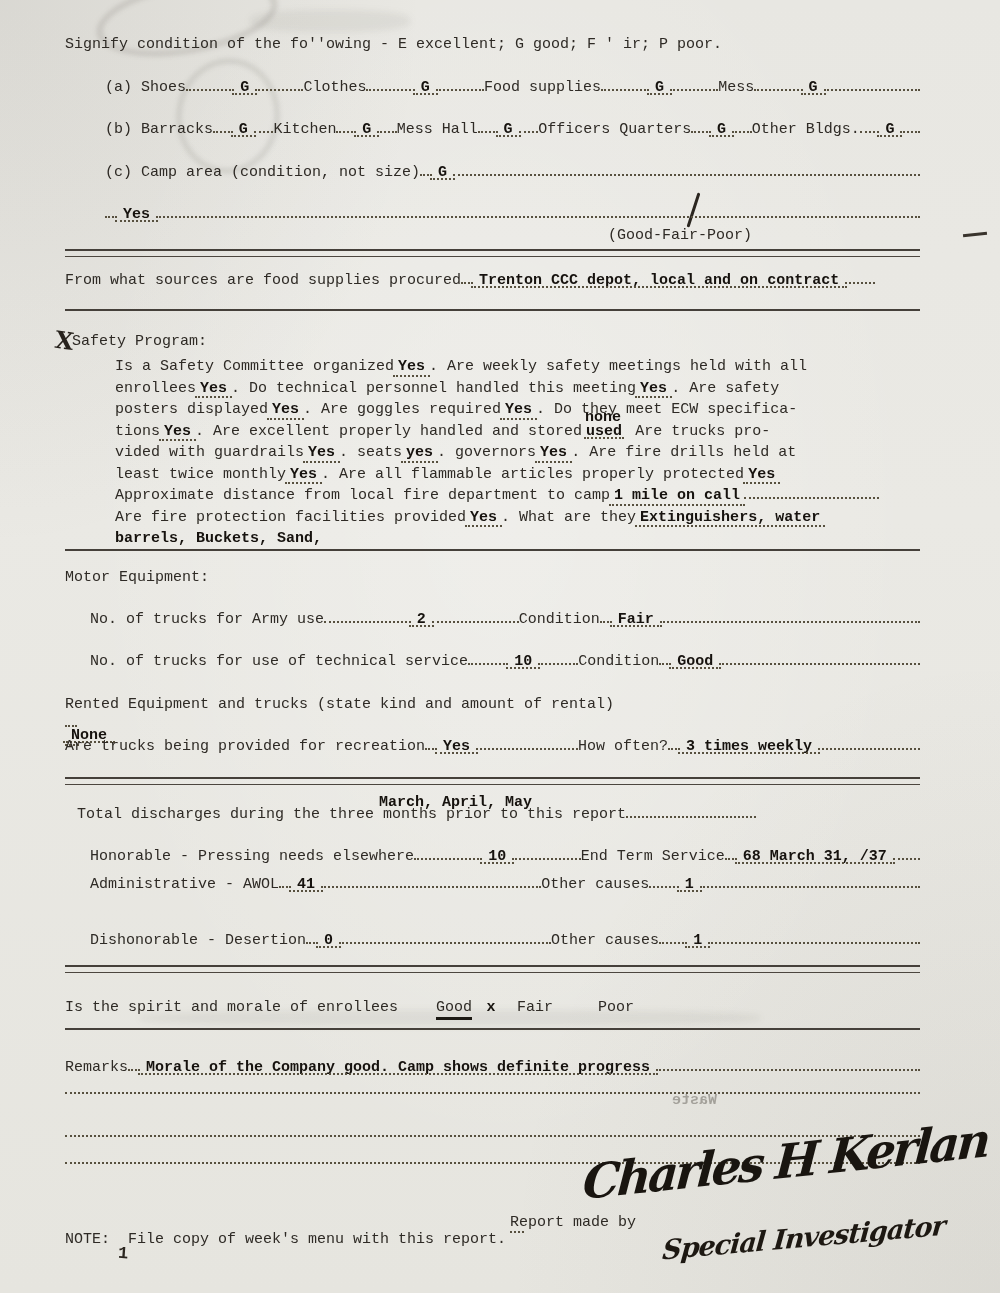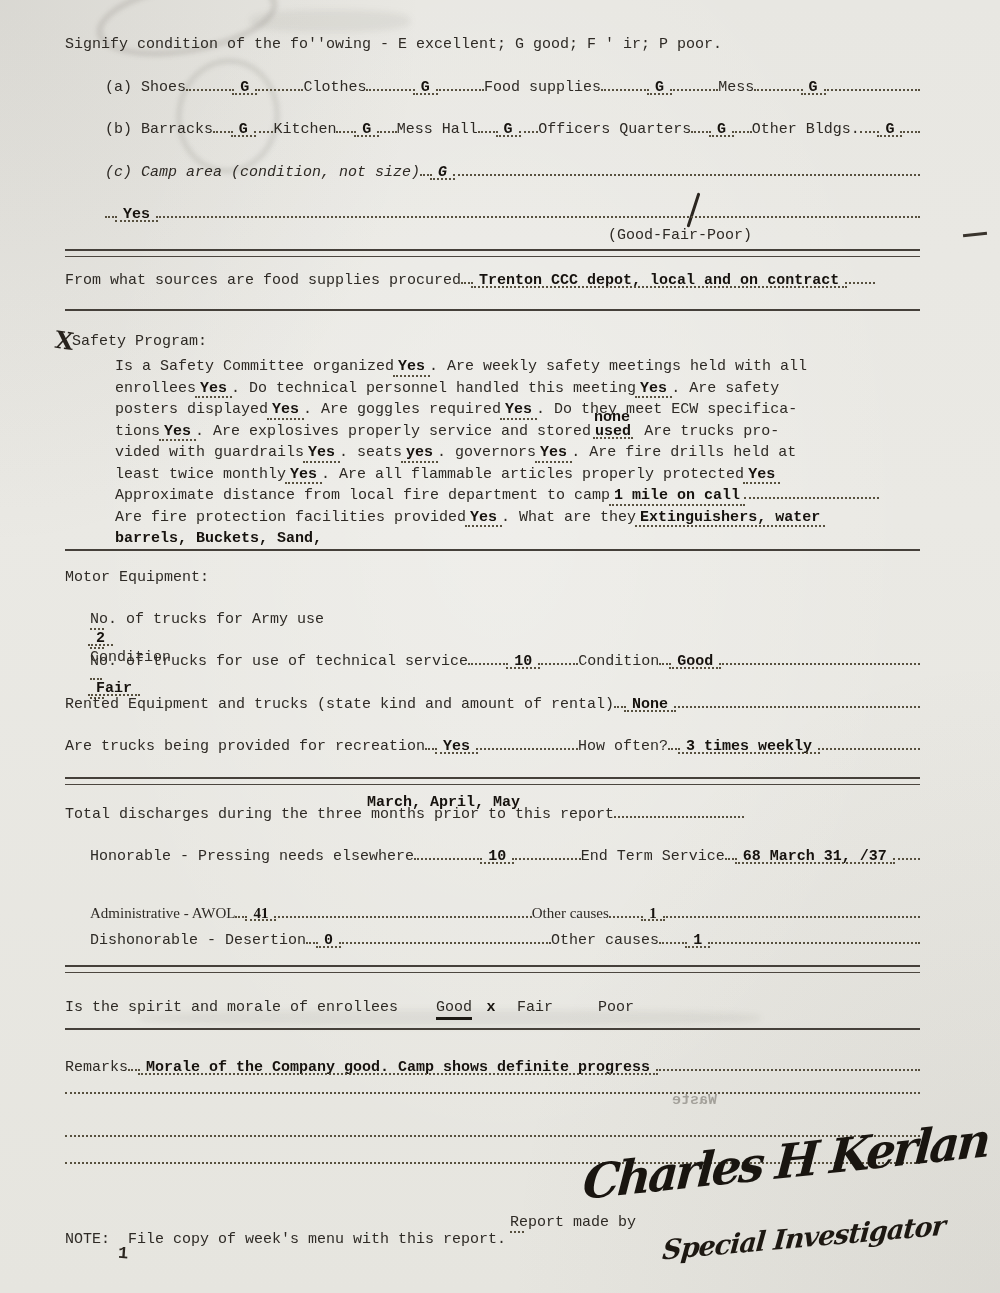--- a/index.html
+++ b/index.html
@@ -83,21 +83,21 @@
   <div class="abs t" style="top:36px;">Signify condition of the fo''owing - E excellent; G good; F ' ir; P poor.</div>
 
   <div class="abs row" style="top:79px;left:105px;">
     <span class="lbl">(a) Shoes</span><span class="ld f1"></span><span class="ans">G</span><span class="ld f1"></span><span class="lbl">Clothes</span><span class="ld f1"></span><span class="ans">G</span><span class="ld f1"></span><span class="lbl">Food supplies</span><span class="ld f1"></span><span class="ans">G</span><span class="ld f1"></span><span class="lbl">Mess</span><span class="ld f1"></span><span class="ans">G</span><span class="ld f2"></span>
   </div>
 
   <div class="abs row" style="top:121px;left:105px;">
     <span class="lbl">(b) Barracks</span><span class="ld f04"></span><span class="ans">G</span><span class="ld f04"></span><span class="lbl">Kitchen</span><span class="ld f04"></span><span class="ans">G</span><span class="ld f04"></span><span class="lbl">Mess Hall</span><span class="ld f04"></span><span class="ans">G</span><span class="ld f04"></span><span class="lbl">Officers Quarters</span><span class="ld f04"></span><span class="ans">G</span><span class="ld f04"></span><span class="lbl">Other Bldgs.</span><span class="ld f04"></span><span class="ans">G</span><span class="ld f04"></span>
   </div>
 
-  <div class="abs row" style="top:164px;left:105px;font-style:italic;">
+  <div class="abs row" style="top:164px;left:105px;">
     <span class="lbl">(c) Camp area (condition, not size)</span><span class="ld fxs"></span><span class="ans">G</span><span class="ld f3"></span>
   </div>
 
   <div class="abs row" style="top:206px;left:105px;">
     <span class="ld fxs"></span><span class="ans">Yes</span><span class="ld f3"></span>
   </div>
   <div class="abs t" style="top:227px;left:608px;">(Good-Fair-Poor)</div>
 
   <div class="abs hr2" style="top:249px;"></div>
 
@@ -107,59 +107,59 @@
 
   <div class="abs hr1" style="top:309px;"></div>
 
   <span class="xmark" style="position:absolute;left:55px;top:326px;">X</span>
   <div class="abs t" style="top:333px;left:72px;">Safety Program:</div>
 
   <div class="abs" style="top:356px;left:115px;">
     <div class="sline"><span class="t">Is a Safety Committee organized</span><span class="a">Yes</span><span class="t">. Are weekly safety meetings held with all</span></div>
     <div class="sline"><span class="t">enrollees</span><span class="a">Yes</span><span class="t">. Do technical personnel handled this meeting</span><span class="a">Yes</span><span class="t">. Are safety</span></div>
     <div class="sline"><span class="t">posters displayed</span><span class="a">Yes</span><span class="t">. Are goggles required</span><span class="a">Yes</span><span class="t">. Do they meet ECW specifica-</span></div>
-    <div class="sline"><span class="t">tions</span><span class="a">Yes</span><span class="t">. Are explosives properly service and stored</span><span class="stack"><span class="stack-top">none</span><span class="stack-bot">used</span></span><span class="t"> Are trucks pro-</span></div>
+    <div class="sline"><span class="t">tions</span><span class="a">Yes</span><span class="t">. Are excellent properly handled and stored</span><span class="stack"><span class="stack-top">none</span><span class="stack-bot">used</span></span><span class="t"> Are trucks pro-</span></div>
     <div class="sline"><span class="t">vided with guardrails</span><span class="a">Yes</span><span class="t">. seats</span><span class="a">yes</span><span class="t">. governors</span><span class="a">Yes</span><span class="t">. Are fire drills held at</span></div>
     <div class="sline"><span class="t">least twice monthly</span><span class="a">Yes</span><span class="t">. Are all flammable articles properly protected</span><span class="a">Yes</span></div>
     <div class="sline"><span class="t">Approximate distance from local fire department to camp</span><span class="a">1 mile on call</span><span class="ld" style="display:inline-block;width:135px;"></span></div>
     <div class="sline"><span class="t">Are fire protection facilities provided</span><span class="a">Yes</span><span class="t">. What are they</span><span class="a">Extinguishers, water</span></div>
     <div class="sline"><span class="aplain">barrels, Buckets, Sand,</span></div>
   </div>
 
   <div class="abs hr1" style="top:549px;"></div>
 
   <div class="abs t" style="top:569px;">Motor Equipment:</div>
 
-  <div class="abs row" style="top:611px;left:90px;flex-direction:column;">
+  <div class="abs row" style="top:611px;left:90px;">
     <span class="lbl">No. of trucks for Army use</span><span class="ld f1"></span><span class="ans">2</span><span class="ld f1"></span><span class="lbl">Condition</span><span class="ld fxs"></span><span class="ans">Fair</span><span class="ld f3"></span>
   </div>
 
   <div class="abs row" style="top:653px;left:90px;">
     <span class="lbl">No. of trucks for use of technical service</span><span class="ld f04"></span><span class="ans">10</span><span class="ld f04"></span><span class="lbl">Condition</span><span class="ld fxs"></span><span class="ans">Good</span><span class="ld f2"></span>
   </div>
 
-  <div class="abs row" style="top:696px;">
+  <div class="abs row" style="top:696px;flex-direction:column;">
     <span class="lbl">Rented Equipment and trucks (state kind and amount of rental)</span><span class="ld fxs"></span><span class="ans">None</span><span class="ld f2"></span>
   </div>
 
   <div class="abs row" style="top:738px;">
     <span class="lbl">Are trucks being provided for recreation</span><span class="ld fxs"></span><span class="ans">Yes</span><span class="ld f1"></span><span class="lbl">How often?</span><span class="ld fxs"></span><span class="ans">3 times weekly</span><span class="ld f1"></span>
   </div>
 
   <div class="abs hr2" style="top:777px;"></div>
 
-  <div class="abs row" style="top:806px;">
+  <div class="abs row" style="top:806px;margin-left:12px;">
     <span class="t">Total discharges during the three </span><span class="ot-wrap"><span class="ot">March, April, May</span><span class="t">months prior to this report</span></span><span class="ld" style="flex:0 0 130px;"></span>
   </div>
 
   <div class="abs row" style="top:848px;left:90px;">
     <span class="lbl">Honorable - Pressing needs elsewhere</span><span class="ld f1"></span><span class="ans">10</span><span class="ld f1"></span><span class="lbl">End Term Service</span><span class="ld fxs"></span><span class="ans">68 March 31, /37</span><span class="ld f04"></span>
   </div>
 
-  <div class="abs row" style="top:905px;left:90px;font-family:Liberation Serif, serif;">
+  <div class="abs row" style="top:876px;left:90px;">
     <span class="lbl">Administrative - AWOL</span><span class="ld fxs"></span><span class="ans">41</span><span class="ld f3"></span><span class="lbl">Other causes</span><span class="ld f04"></span><span class="ans">1</span><span class="ld f3"></span>
   </div>
 
   <div class="abs row" style="top:932px;left:90px;">
     <span class="lbl">Dishonorable - Desertion</span><span class="ld fxs"></span><span class="ans">0</span><span class="ld f3"></span><span class="lbl">Other causes</span><span class="ld f04"></span><span class="ans">1</span><span class="ld f3"></span>
   </div>
 
   <div class="abs hr2" style="top:965px;"></div>
 
   <div class="abs row" style="top:994px;">

